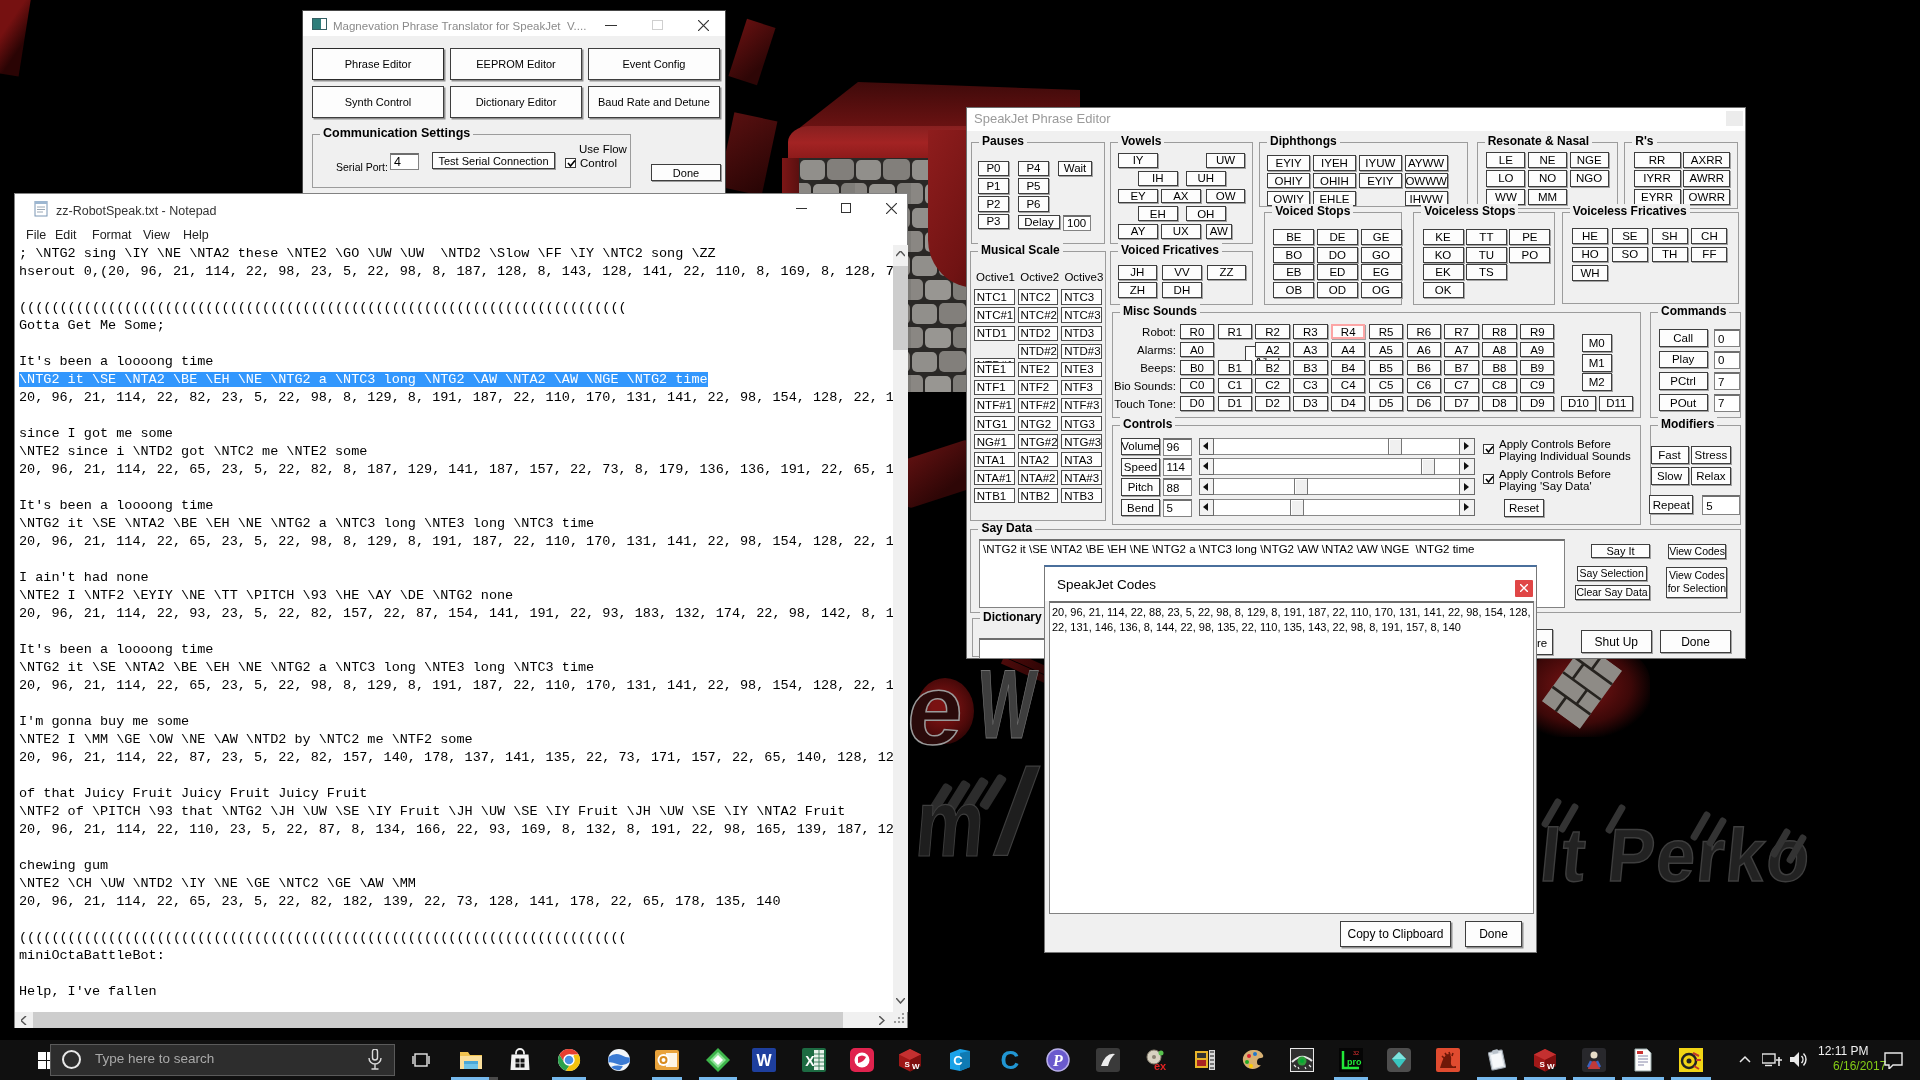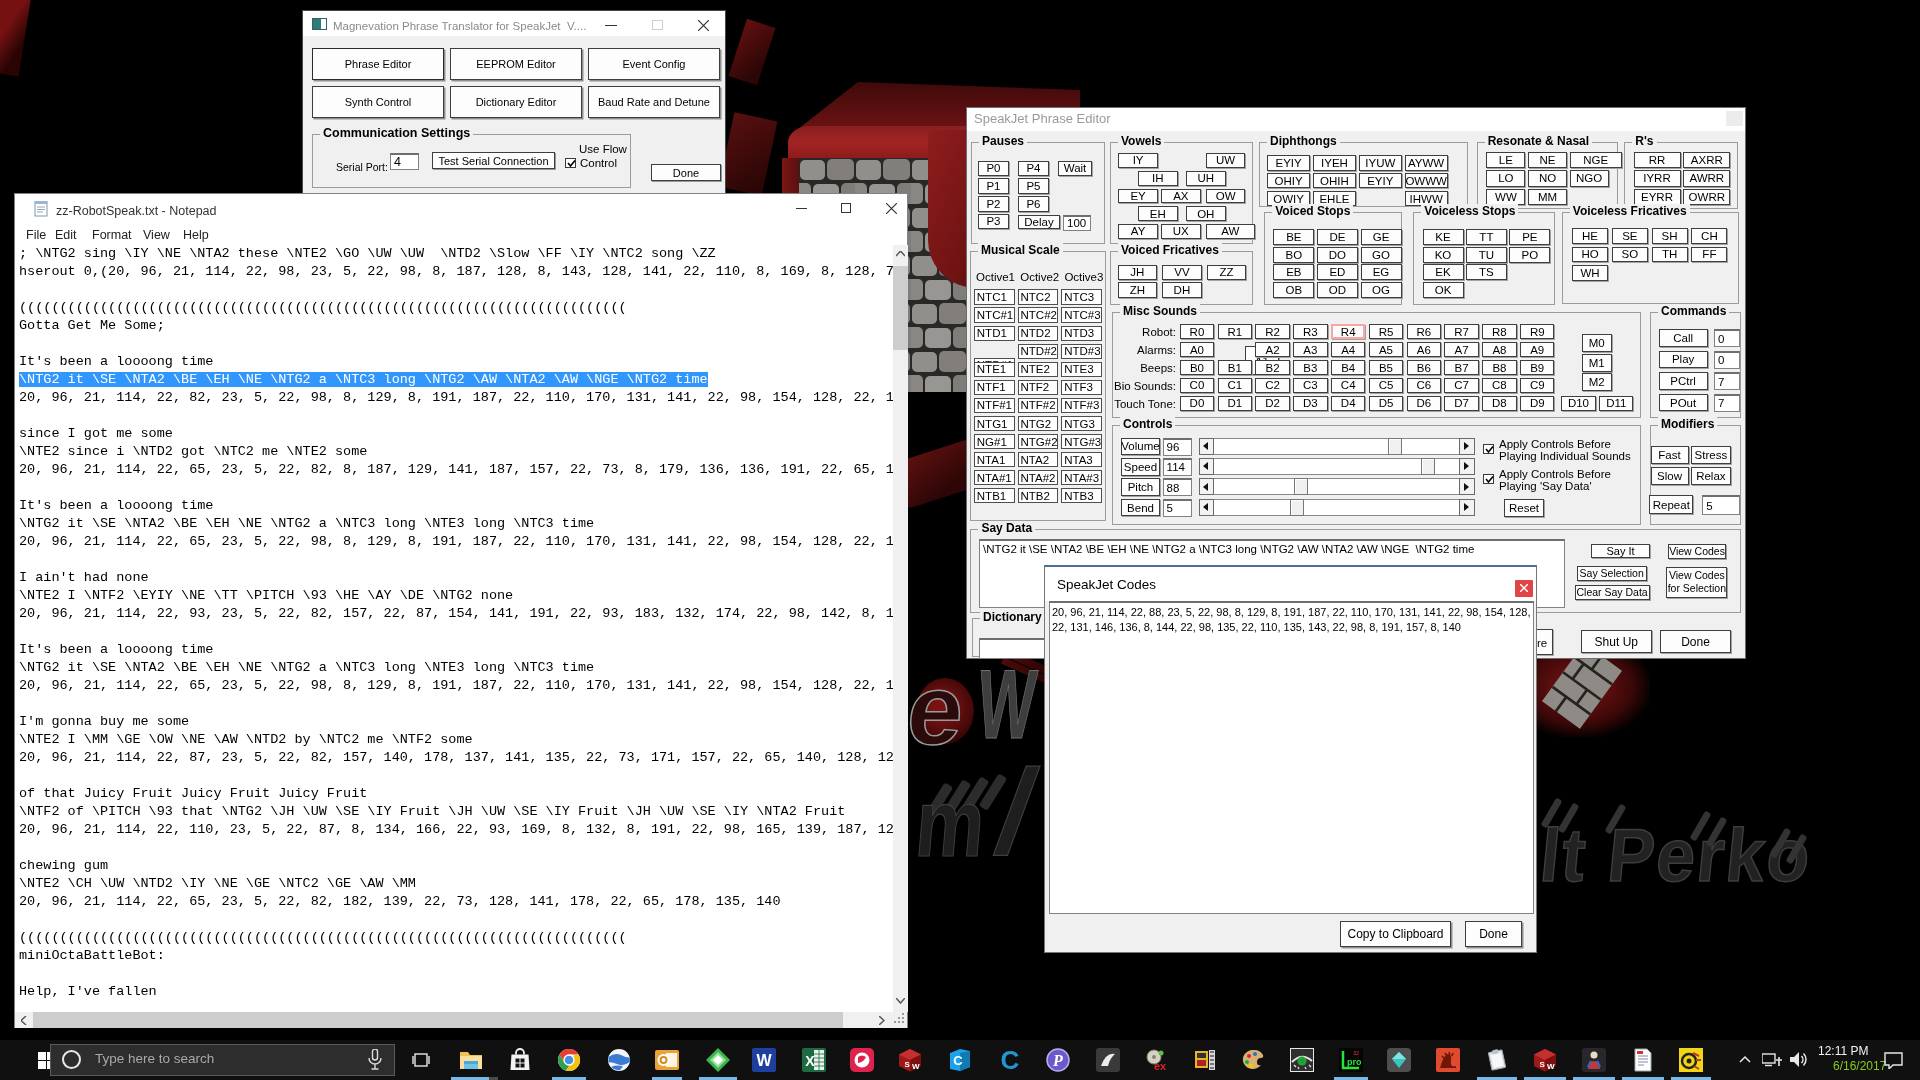--- a/index.html
+++ b/index.html
@@ -220,41 +220,41 @@
 <div class="btn" style="left:1205.8px;top:153px;width:39.6px;height:14.8px;font-size:11.5px;box-shadow:1px 1px 0 #a2a2a2;border:1px solid #3e3e3e;">UW</div>
 <div class="btn" style="left:1138px;top:170.8px;width:39.6px;height:14.8px;font-size:11.5px;box-shadow:1px 1px 0 #a2a2a2;border:1px solid #3e3e3e;">IH</div>
 <div class="btn" style="left:1186px;top:170.8px;width:39.6px;height:14.8px;font-size:11.5px;box-shadow:1px 1px 0 #a2a2a2;border:1px solid #3e3e3e;">UH</div>
 <div class="btn" style="left:1118.3px;top:188.5px;width:39.6px;height:14.8px;font-size:11.5px;box-shadow:1px 1px 0 #a2a2a2;border:1px solid #3e3e3e;">EY</div>
 <div class="btn" style="left:1161px;top:188.5px;width:39.6px;height:14.8px;font-size:11.5px;box-shadow:1px 1px 0 #a2a2a2;border:1px solid #3e3e3e;">AX</div>
 <div class="btn" style="left:1205.8px;top:188.5px;width:39.6px;height:14.8px;font-size:11.5px;box-shadow:1px 1px 0 #a2a2a2;border:1px solid #3e3e3e;">OW</div>
 <div class="btn" style="left:1138px;top:206.2px;width:39.6px;height:14.8px;font-size:11.5px;box-shadow:1px 1px 0 #a2a2a2;border:1px solid #3e3e3e;">EH</div>
 <div class="btn" style="left:1186px;top:206.2px;width:39.6px;height:14.8px;font-size:11.5px;box-shadow:1px 1px 0 #a2a2a2;border:1px solid #3e3e3e;">OH</div>
 <div class="btn" style="left:1118.3px;top:224px;width:39.6px;height:14.8px;font-size:11.5px;box-shadow:1px 1px 0 #a2a2a2;border:1px solid #3e3e3e;">AY</div>
 <div class="btn" style="left:1161px;top:224px;width:39.6px;height:14.8px;font-size:11.5px;box-shadow:1px 1px 0 #a2a2a2;border:1px solid #3e3e3e;">UX</div>
-<div class="btn" style="left:1205.8px;top:224px;width:49px;height:14.8px;font-size:11.5px;box-shadow:1px 1px 0 #a2a2a2;border:1px solid #3e3e3e;">AW</div>
+<div class="btn" style="left:1205.8px;top:224px;width:26px;height:14.8px;font-size:11.5px;box-shadow:1px 1px 0 #a2a2a2;border:1px solid #3e3e3e;">AW</div>
 <div class="grp" style="left:1259px;top:142px;width:208.5px;height:65px;">
       <span class="grplab" style="font-size:12px;">Diphthongs</span>
     </div>
 <div class="btn" style="left:1267.1px;top:155.0px;width:43px;height:15.5px;font-size:11.5px;box-shadow:1px 1px 0 #a2a2a2;border:1px solid #3e3e3e;">EYIY</div>
 <div class="btn" style="left:1312.9499999999998px;top:155.0px;width:43px;height:15.5px;font-size:11.5px;box-shadow:1px 1px 0 #a2a2a2;border:1px solid #3e3e3e;">IYEH</div>
 <div class="btn" style="left:1358.8px;top:155.0px;width:43px;height:15.5px;font-size:11.5px;box-shadow:1px 1px 0 #a2a2a2;border:1px solid #3e3e3e;">IYUW</div>
 <div class="btn" style="left:1404.6499999999999px;top:155.0px;width:43px;height:15.5px;font-size:11.5px;box-shadow:1px 1px 0 #a2a2a2;border:1px solid #3e3e3e;">AYWW</div>
 <div class="btn" style="left:1267.1px;top:172.9px;width:43px;height:15.5px;font-size:11.5px;box-shadow:1px 1px 0 #a2a2a2;border:1px solid #3e3e3e;">OHIY</div>
 <div class="btn" style="left:1312.9499999999998px;top:172.9px;width:43px;height:15.5px;font-size:11.5px;box-shadow:1px 1px 0 #a2a2a2;border:1px solid #3e3e3e;">OHIH</div>
 <div class="btn" style="left:1358.8px;top:172.9px;width:43px;height:15.5px;font-size:11.5px;box-shadow:1px 1px 0 #a2a2a2;border:1px solid #3e3e3e;">EYIY</div>
 <div class="btn" style="left:1404.6499999999999px;top:172.9px;width:43px;height:15.5px;font-size:11.5px;box-shadow:1px 1px 0 #a2a2a2;border:1px solid #3e3e3e;">OWWW</div>
 <div class="btn" style="left:1267.1px;top:190.8px;width:43px;height:15.5px;font-size:11.5px;box-shadow:1px 1px 0 #a2a2a2;border:1px solid #3e3e3e;">OWIY</div>
 <div class="btn" style="left:1312.9499999999998px;top:190.8px;width:43px;height:15.5px;font-size:11.5px;box-shadow:1px 1px 0 #a2a2a2;border:1px solid #3e3e3e;">EHLE</div>
 <div class="btn" style="left:1404.6499999999999px;top:190.8px;width:43px;height:15.5px;font-size:11.5px;box-shadow:1px 1px 0 #a2a2a2;border:1px solid #3e3e3e;">IHWW</div>
 <div class="grp" style="left:1476.7px;top:142px;width:141.5px;height:67px;">
       <span class="grplab" style="font-size:12px;">Resonate &amp; Nasal</span>
     </div>
 <div class="btn" style="left:1486.4px;top:151.9px;width:39px;height:16.3px;font-size:11.5px;box-shadow:1px 1px 0 #a2a2a2;border:1px solid #3e3e3e;">LE</div>
 <div class="btn" style="left:1528.0px;top:151.9px;width:39px;height:16.3px;font-size:11.5px;box-shadow:1px 1px 0 #a2a2a2;border:1px solid #3e3e3e;">NE</div>
-<div class="btn" style="left:1569.6000000000001px;top:151.9px;width:52px;height:16.3px;font-size:11.5px;box-shadow:1px 1px 0 #a2a2a2;border:1px solid #3e3e3e;">NGE</div>
+<div class="btn" style="left:1569.6000000000001px;top:151.9px;width:39px;height:16.3px;font-size:11.5px;box-shadow:1px 1px 0 #a2a2a2;border:1px solid #3e3e3e;">NGE</div>
 <div class="btn" style="left:1486.4px;top:170.3px;width:39px;height:16.3px;font-size:11.5px;box-shadow:1px 1px 0 #a2a2a2;border:1px solid #3e3e3e;">LO</div>
 <div class="btn" style="left:1528.0px;top:170.3px;width:39px;height:16.3px;font-size:11.5px;box-shadow:1px 1px 0 #a2a2a2;border:1px solid #3e3e3e;">NO</div>
 <div class="btn" style="left:1569.6000000000001px;top:170.3px;width:39px;height:16.3px;font-size:11.5px;box-shadow:1px 1px 0 #a2a2a2;border:1px solid #3e3e3e;">NGO</div>
 <div class="btn" style="left:1486.4px;top:188.7px;width:39px;height:16.3px;font-size:11.5px;box-shadow:1px 1px 0 #a2a2a2;border:1px solid #3e3e3e;">WW</div>
 <div class="btn" style="left:1528.0px;top:188.7px;width:39px;height:16.3px;font-size:11.5px;box-shadow:1px 1px 0 #a2a2a2;border:1px solid #3e3e3e;">MM</div>
 <div class="grp" style="left:1624.3px;top:142px;width:114px;height:67px;">
       <span class="grplab" style="font-size:12px;">R's</span>
     </div>
 <div class="btn" style="left:1633.5px;top:151.9px;width:47px;height:16.3px;font-size:11.5px;box-shadow:1px 1px 0 #a2a2a2;border:1px solid #3e3e3e;">RR</div>
 <div class="btn" style="left:1683.3px;top:151.9px;width:47px;height:16.3px;font-size:11.5px;box-shadow:1px 1px 0 #a2a2a2;border:1px solid #3e3e3e;">AXRR</div>

